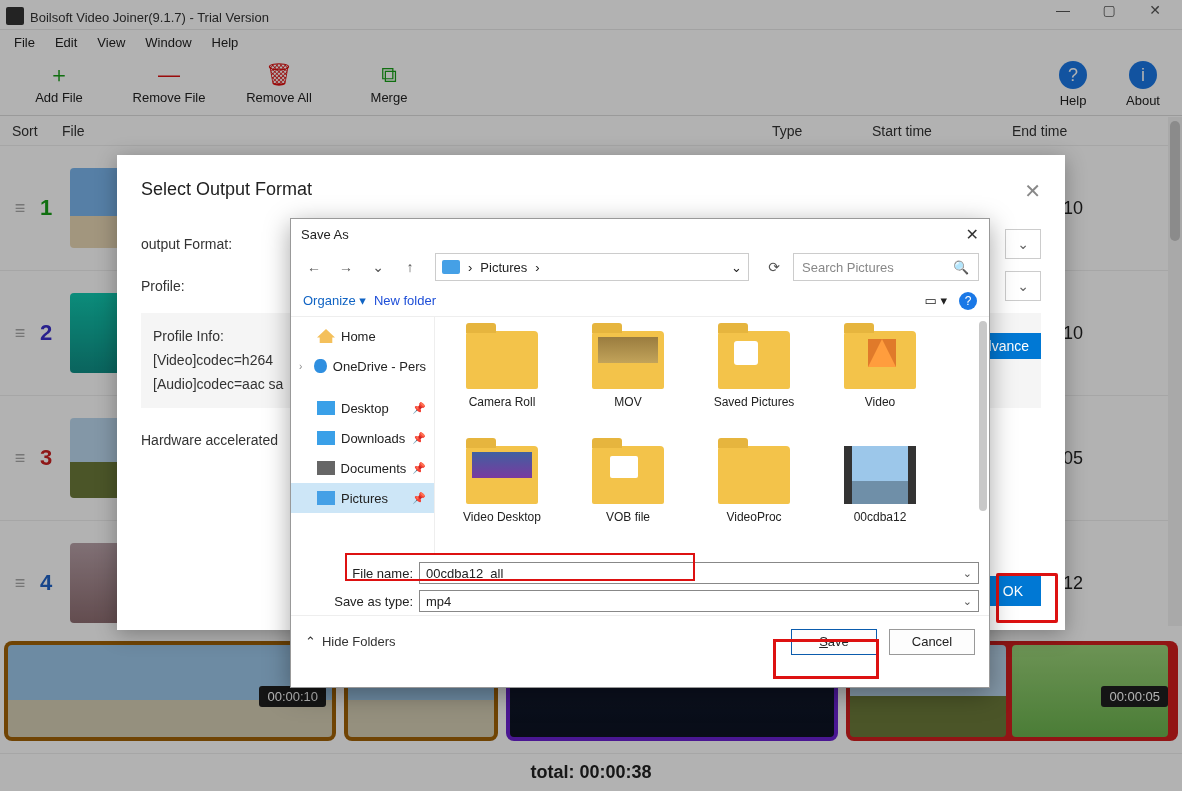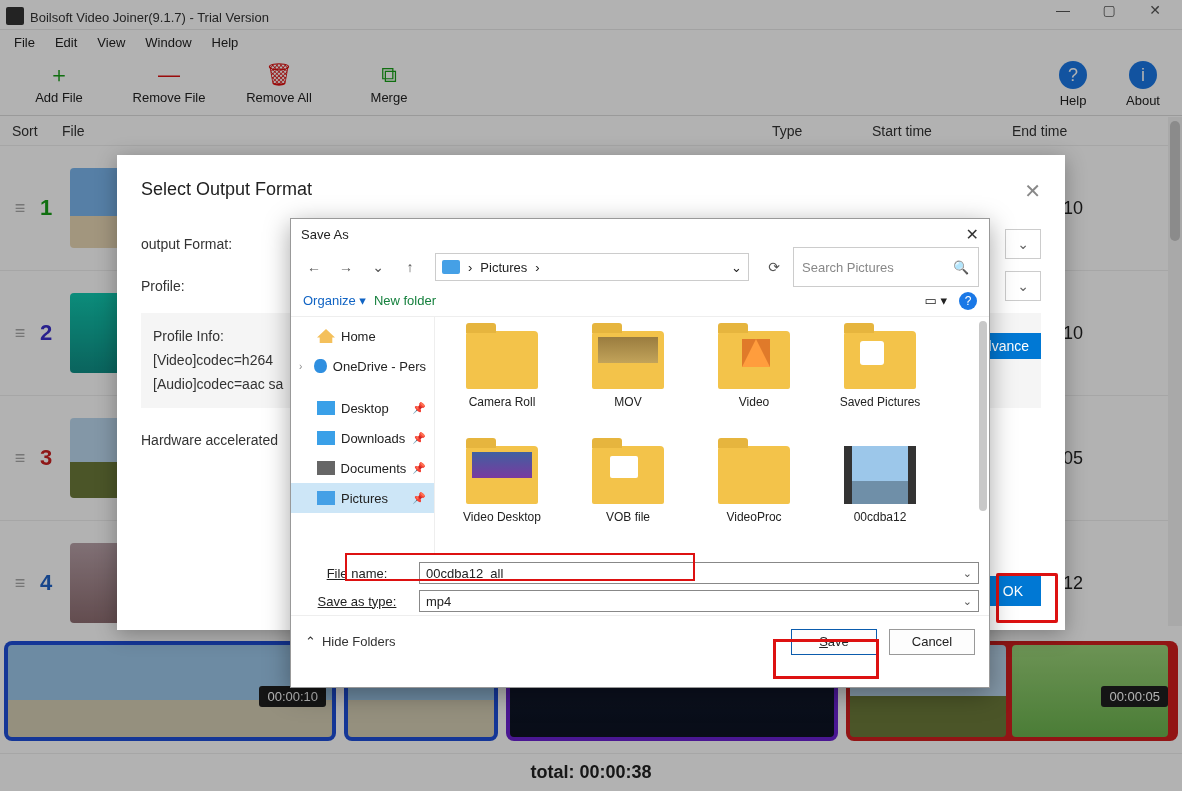--- a/index.html
+++ b/index.html
@@ -49,21 +49,21 @@
 .row.r4 .thumb{background:linear-gradient(#b8a1a8,#8e6e72);}
 .row .endt{margin-left:auto;width:120px;font-size:18px;color:#222;}
 
 
 .vscroll{position:absolute;top:117px;right:0;width:14px;bottom:165px;background:#f3f3f3;}
 .vscroll .thumb{position:absolute;left:2px;right:2px;top:4px;height:120px;background:#c8c8c8;border-radius:5px;}
 
 
 .strip{position:absolute;left:0;right:0;bottom:38px;height:125px;display:flex;align-items:center;padding:0 4px;gap:8px;}
 .card{flex:1;height:100px;border-radius:8px;position:relative;padding:4px;}
-.card.green{background:#1d4ed8;}
+.card.green{background:#a16207;}
 .card.purple{background:#6b21d1;}
 .card.red{background:#d11f1f;}
 .card .img{width:100%;height:92px;border-radius:4px;}
 .card .badge{position:absolute;right:10px;bottom:34px;background:#1f1f1f;color:#fff;padding:3px 8px;font-size:13px;border-radius:3px;}
 .card.green .img{background:linear-gradient(#9cc7ea 60%,#d6cfb5 60%);}
 .card.purple .img{background:linear-gradient(#141d35,#0d1322);}
 .card.red .left{width:48%;height:92px;background:linear-gradient(#bcd9ef 55%,#6c7a3a 55%);border-radius:4px;display:inline-block;}
 .card.red .right{width:48%;height:92px;background:linear-gradient(#9cd37a,#6bb34e);border-radius:4px;display:inline-block;margin-left:2%;}
 
 
@@ -88,25 +88,25 @@
 
 
 .dlg2{position:absolute;left:290px;top:218px;width:700px;height:470px;background:#fff;border:1px solid #999;box-shadow:0 6px 24px rgba(0,0,0,0.35);}
 .dlg2 .ti{height:30px;display:flex;align-items:center;padding:0 10px;font-size:13px;}
 .dlg2 .ti .x{margin-left:auto;font-size:16px;color:#333;}
 .dlg2 .navrow{height:36px;display:flex;align-items:center;padding:0 10px;gap:6px;}
 .dlg2 .navbtn{width:26px;height:26px;display:flex;align-items:center;justify-content:center;color:#555;}
 .dlg2 .crumb{flex:1;height:28px;border:1px solid #ccc;display:flex;align-items:center;padding:0 6px;gap:8px;font-size:13px;margin:0 6px;}
 .dlg2 .crumb .pico{width:18px;height:14px;background:#45a0e6;border-radius:2px;}
 .dlg2 .refresh{width:26px;}
-.dlg2 .search{width:186px;height:40px;border:1px solid #ccc;display:flex;align-items:center;padding:0 8px;font-size:13px;color:#888;}
+.dlg2 .search{width:186px;height:28px;border:1px solid #ccc;display:flex;align-items:center;padding:0 8px;font-size:13px;color:#888;}
 .dlg2 .search .mag{margin-left:auto;color:#555;}
 .dlg2 .toolbar2{height:32px;display:flex;align-items:center;padding:0 12px;font-size:13px;border-bottom:1px solid #eee;}
 .dlg2 .toolbar2 .org{color:#1164c4;margin-right:8px;}
-.dlg2 .toolbar2 .nf{color:#15803d;}
+.dlg2 .toolbar2 .nf{color:#1d4ed8;}
 .dlg2 .toolbar2 .view{margin-left:auto;display:flex;align-items:center;gap:12px;}
 .dlg2 .toolbar2 .help{width:18px;height:18px;border-radius:50%;background:#1a78e6;color:#fff;font-size:12px;display:flex;align-items:center;justify-content:center;}
 
 .dlg2 .main{display:flex;height:238px;}
 .dlg2 .tree{width:144px;border-right:1px solid #eee;padding:4px 0;font-size:13px;overflow:hidden;}
 .dlg2 .tree .node{height:30px;display:flex;align-items:center;padding:0 8px;gap:6px;white-space:nowrap;}
 .dlg2 .tree .node.sel{background:#cde6f7;}
 .dlg2 .tree .tico{width:18px;height:14px;display:inline-block;}
 .dlg2 .tree .home{background:#f4c05b;clip-path:polygon(50% 0,100% 60%,85% 60%,85% 100%,15% 100%,15% 60%,0 60%);}
 .dlg2 .tree .onedrive{background:#2f8fe0;border-radius:50%/60%;}
@@ -125,21 +125,21 @@
 .dlg2 .folder.mov::after{content:'';position:absolute;top:6px;left:6px;right:6px;height:26px;background:linear-gradient(#9a7c3f,#c2a35a);}
 .dlg2 .folder.saved::after{content:'';position:absolute;top:10px;left:16px;width:24px;height:24px;background:#fff;border-radius:3px;}
 .dlg2 .folder.video::after{content:'';position:absolute;top:8px;left:24px;width:0;height:0;border-left:14px solid #e07a2a;border-right:14px solid #e07a2a;border-bottom:28px solid #ff9d3d;}
 .dlg2 .folder.vob::after{content:'';position:absolute;top:10px;left:18px;width:28px;height:22px;background:#fff;border-radius:2px;}
 .dlg2 .folder.proj::after{content:'';position:absolute;top:6px;left:6px;right:6px;height:26px;background:linear-gradient(#4060a0,#7a3aa0);}
 .dlg2 .vthumb{width:86px;height:58px;background:linear-gradient(#9cc7ea 60%,#6f8fa8 60%);border-left:8px solid #333;border-right:8px solid #333;}
 .dlg2 .files .sc{position:absolute;right:2px;top:4px;bottom:4px;width:8px;}
 .dlg2 .files .sc .th{width:8px;height:190px;background:#c8c8c8;border-radius:4px;}
 
 .dlg2 .frow{height:28px;display:flex;align-items:center;padding:0 10px;font-size:13px;}
-.dlg2 .frow .flab{width:118px;text-align:center;padding-right:6px;text-decoration:underline;}
+.dlg2 .frow .flab{width:118px;text-align:right;padding-right:6px;}
 .dlg2 .frow .fin{flex:1;height:22px;border:1px solid #888;padding:0 6px;font-size:13px;background:#fff;display:flex;align-items:center;}
 .dlg2 .frow .fin .dd{margin-left:auto;color:#555;font-size:11px;}
 .dlg2 .fnameframe{position:absolute;left:54px;top:334px;width:350px;height:28px;border:2px solid #d11;pointer-events:none;}
 
 .dlg2 .bot{height:52px;display:flex;align-items:center;padding:0 14px;border-top:1px solid #eee;}
 .dlg2 .hide{display:flex;align-items:center;gap:6px;font-size:13px;color:#333;}
 .dlg2 .bbtns{margin-left:auto;display:flex;gap:12px;}
 .dlg2 .bbtn{width:86px;height:26px;border:1px solid #999;background:#fdfdfd;display:flex;align-items:center;justify-content:center;font-size:13px;}
 .dlg2 .bbtn.save{border:1px solid #0b5cad;}
 .dlg2 .saveframe{position:absolute;right:110px;bottom:8px;width:106px;height:40px;border:3px solid #d11;pointer-events:none;}
@@ -352,26 +352,26 @@
     <div class="files">
       <div class="item">
           <div class="fico folder"></div>
           <span>Camera Roll</span>
         </div>
       <div class="item">
           <div class="fico folder mov"></div>
           <span>MOV</span>
         </div>
       <div class="item">
+          <div class="fico folder saved"></div>
+          <span>Saved Pictures</span>
+        </div>
+      <div class="item">
           <div class="fico folder video"></div>
           <span>Video</span>
-        </div>
-      <div class="item">
-          <div class="fico folder saved"></div>
-          <span>Saved Pictures</span>
         </div>
       <div class="item">
           <div class="fico folder proj"></div>
           <span>Video Desktop</span>
         </div>
       <div class="item">
           <div class="fico folder vob"></div>
           <span>VOB file</span>
         </div>
       <div class="item">

